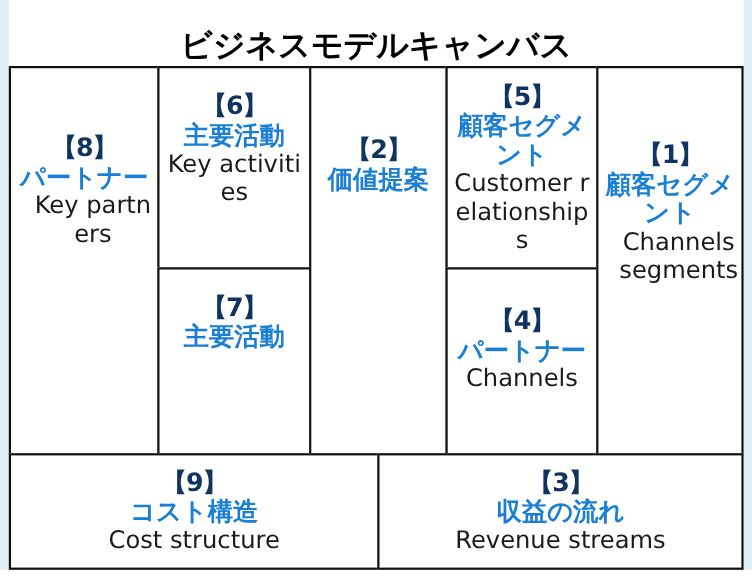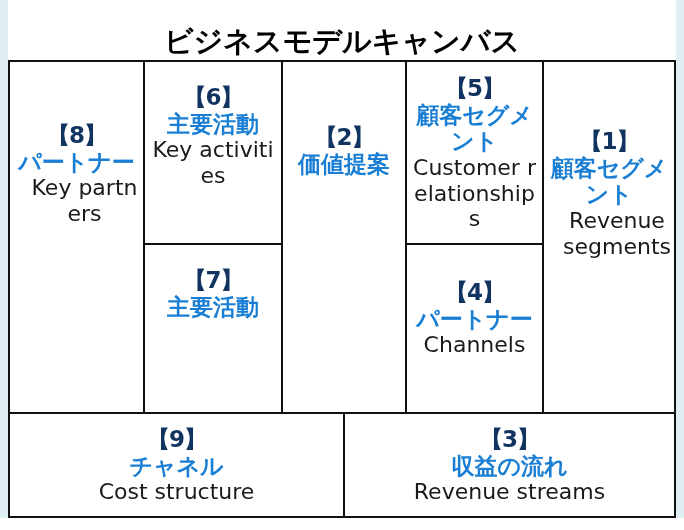--- a/index.html
+++ b/index.html
@@ -180,28 +180,28 @@
         <span class="num">【4】</span>
         <span class="jp">パートナー</span>
         <span class="en">Channels</span>
       </div>
     </div>
 
     <div class="cell" id="cell-1">
       <div class="cell-inner">
         <span class="num">【1】</span>
         <span class="jp">顧客セグメント</span>
-        <span class="en">Revenue segments</span>
+        <span class="en">Channels segments</span>
       </div>
     </div>
 
     <div class="cell" id="cell-9">
       <div class="cell-inner">
         <span class="num">【9】</span>
-        <span class="jp">チャネル</span>
+        <span class="jp">コスト構造</span>
         <span class="en">Cost structure</span>
       </div>
     </div>
 
     <div class="cell" id="cell-3">
       <div class="cell-inner">
         <span class="num">【3】</span>
         <span class="jp">収益の流れ</span>
         <span class="en">Revenue streams</span>
       </div>

